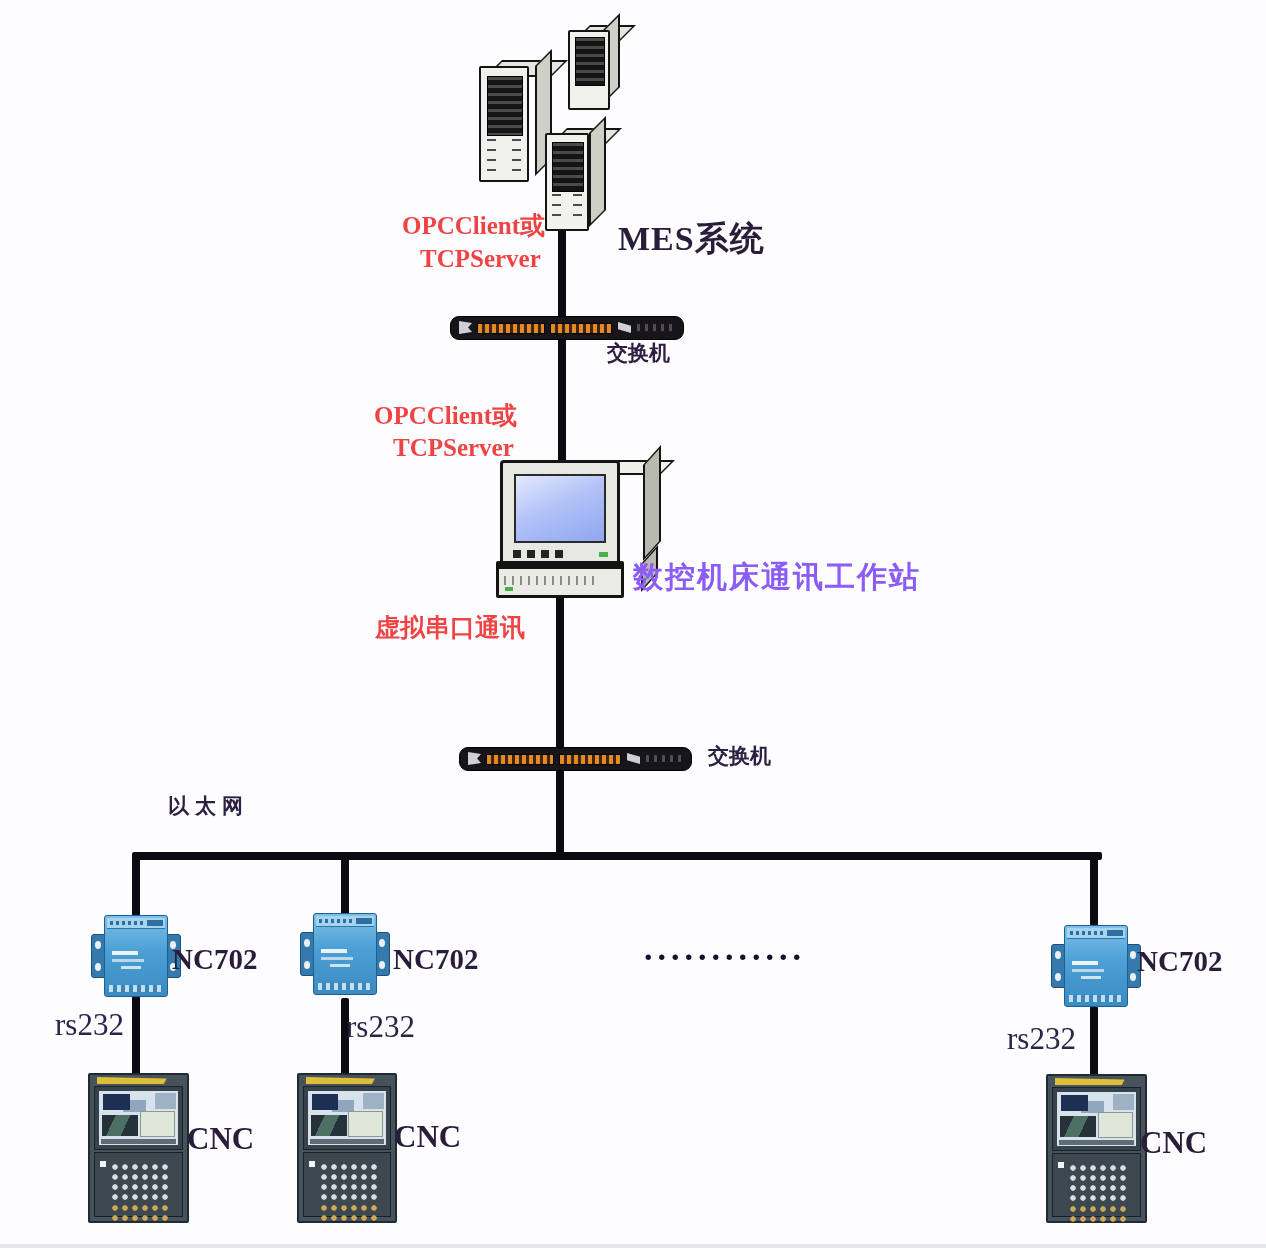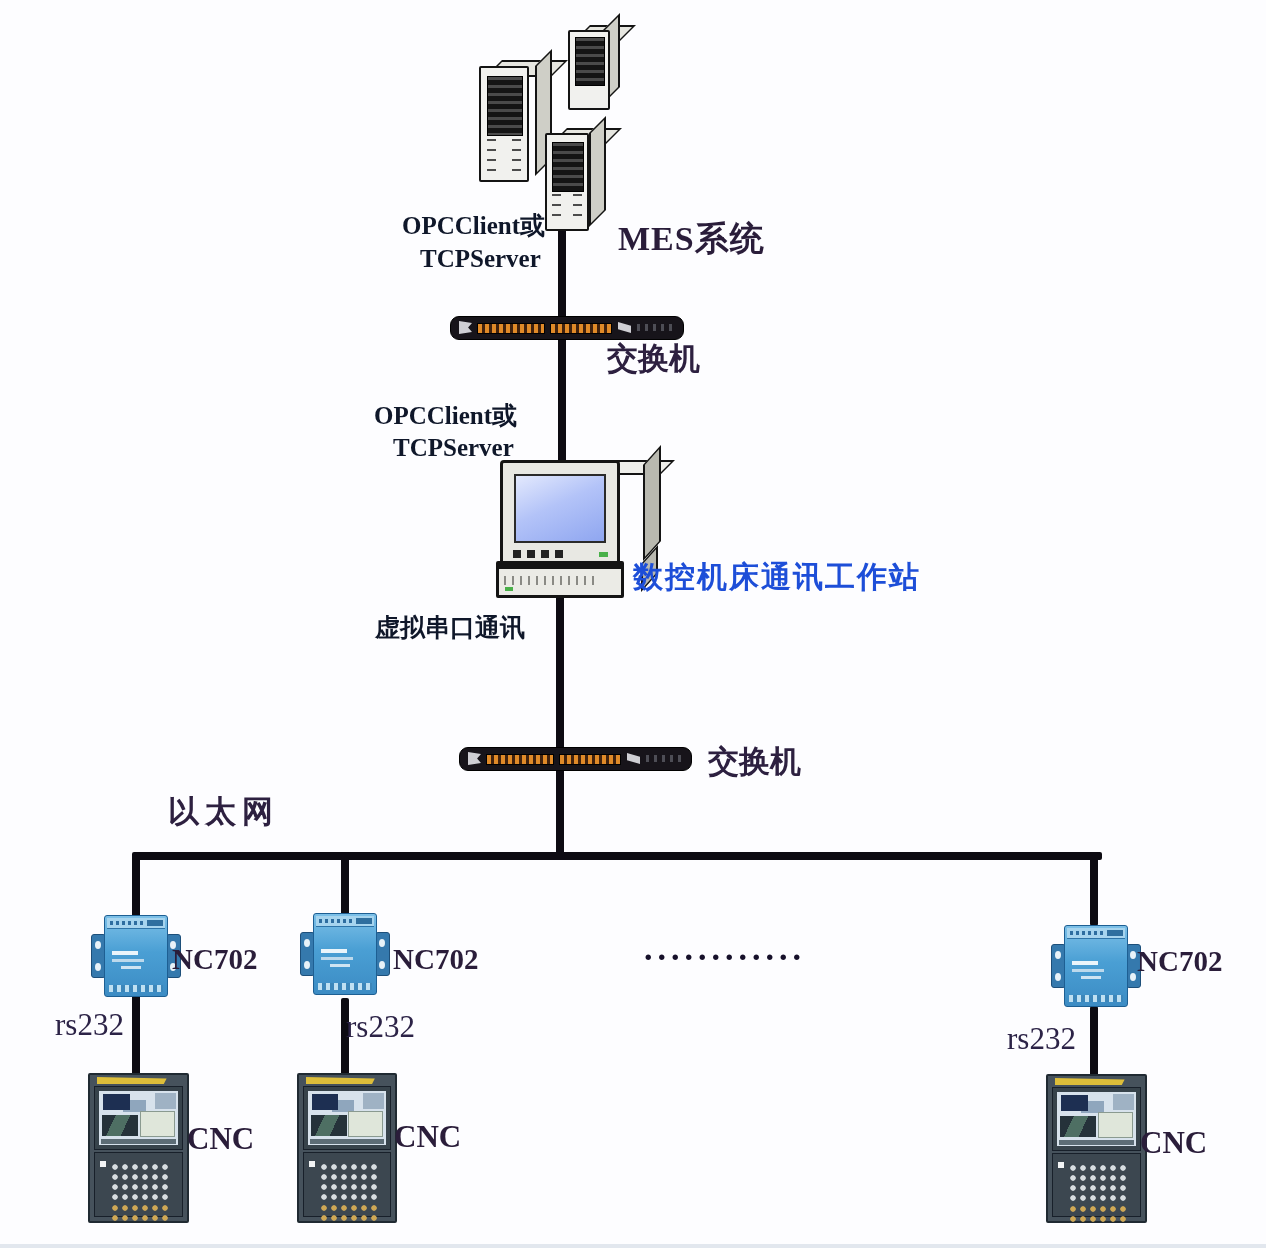--- a/index.html
+++ b/index.html
@@ -1,23 +1,23 @@
 <!DOCTYPE html>
 <html><head>
 <meta charset="utf-8">
 <style>
   html,body{margin:0;padding:0;}
   body{width:1266px;height:1248px;position:relative;background:#fdfdff;
        font-family:"Liberation Serif","DejaVu Serif",serif;overflow:hidden;}
   .abs{position:absolute;}
   .txt{position:absolute;white-space:nowrap;color:#3a2950;line-height:1.1;}
-  .txt.en{font-weight:600;font-size:25px;color:#0f172a;}
+  .txt.en{font-weight:600;font-size:25px;color:#ef4444;}
   .txt.big{font-weight:700;font-size:34px;color:#2a1d3a;letter-spacing:1px;}
-  .txt.cn{font-weight:700;font-size:31px;color:#2d2040;}
-  .txt.ws{font-weight:700;font-size:30px;color:#1d4ed8;letter-spacing:2px;}
+  .txt.cn{font-weight:700;font-size:21px;color:#2d2040;}
+  .txt.ws{font-weight:700;font-size:30px;color:#8b5cf6;letter-spacing:2px;}
   .txt.rs{font-weight:400;font-size:31px;color:#2c2347;}
   .txt.dev{font-weight:700;font-size:29px;color:#2a1d3a;}
   .txt.dots{font-weight:700;font-size:34px;letter-spacing:5px;color:#16102a;}
 
   
   .vline{position:absolute;width:8px;background:#0d0b12;border-radius:2px;}
   .hline{position:absolute;height:8px;background:#0d0b12;border-radius:2px;}
 
   
   .server{position:absolute;}

